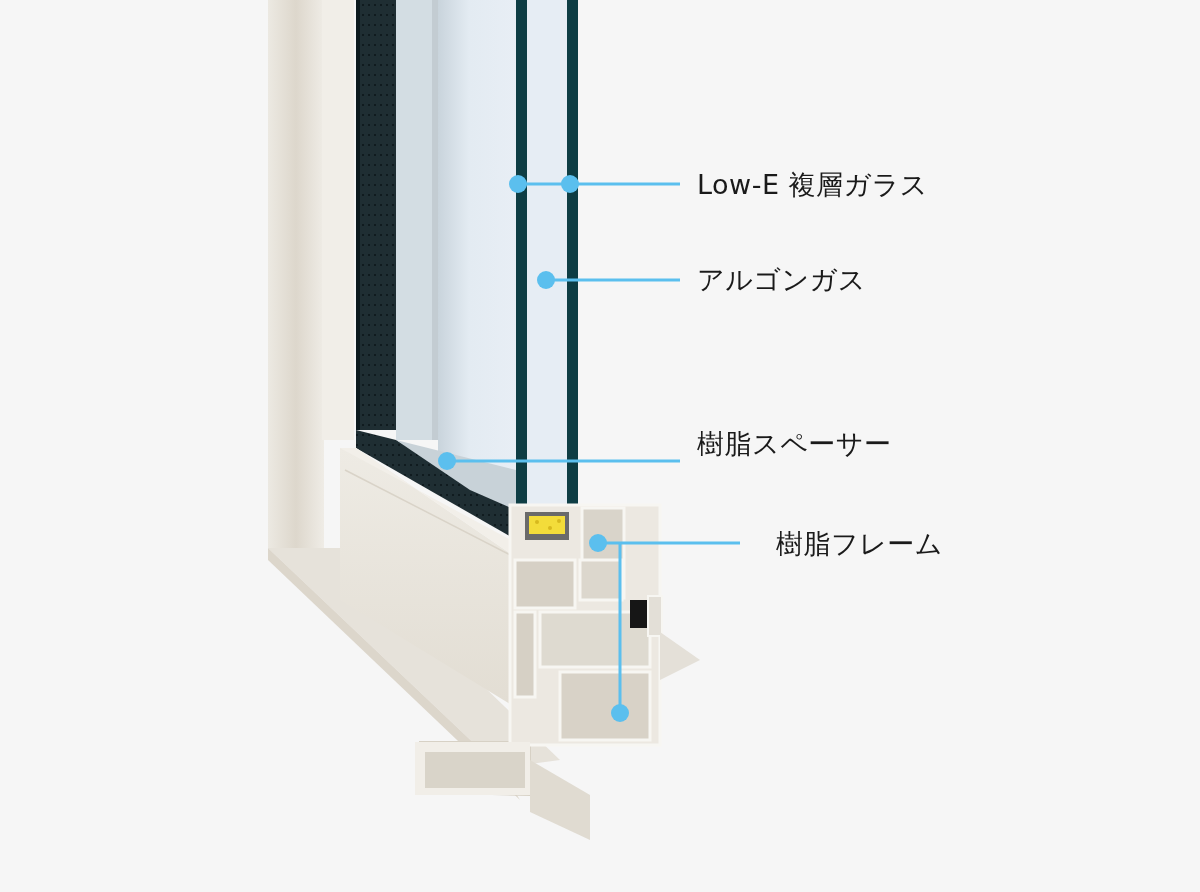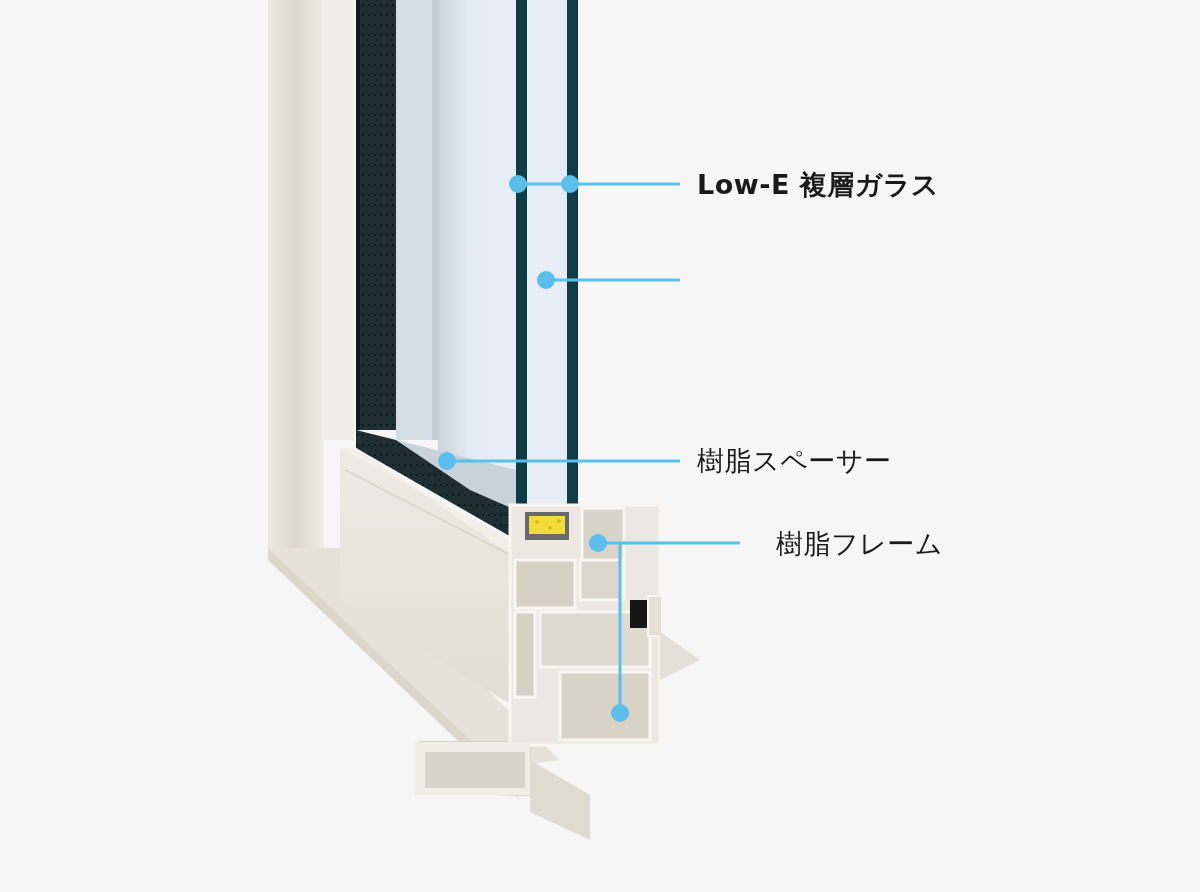--- a/index.html
+++ b/index.html
@@ -121,17 +121,18 @@
       <line x1="447" y1="461" x2="680" y2="461"></line>
       <circle cx="447" cy="461" r="9" stroke="none"></circle>
 
       <line x1="598" y1="543" x2="740" y2="543"></line>
       <circle cx="598" cy="543" r="9" stroke="none"></circle>
       <line x1="620" y1="543" x2="620" y2="712"></line>
       <circle cx="620" cy="713" r="9" stroke="none"></circle>
     </g>
   </svg>
 
-  <div class="label" style="left:697px; top:171px;font-weight:bold;">Low-E 複層ガラス</div>
-  <div class="label" style="left:697px; top:447px;">樹脂スペーサー</div>
+  <div class="label" style="left:697px; top:171px;">Low-E 複層ガラス</div>
+  <div class="label" style="left:697px; top:266px;">アルゴンガス</div>
+  <div class="label" style="left:697px; top:430px;">樹脂スペーサー</div>
   <div class="label" style="left:754px; top:530px;margin-left:22px;">樹脂フレーム</div>
 
 </div>
 
 </body></html>

